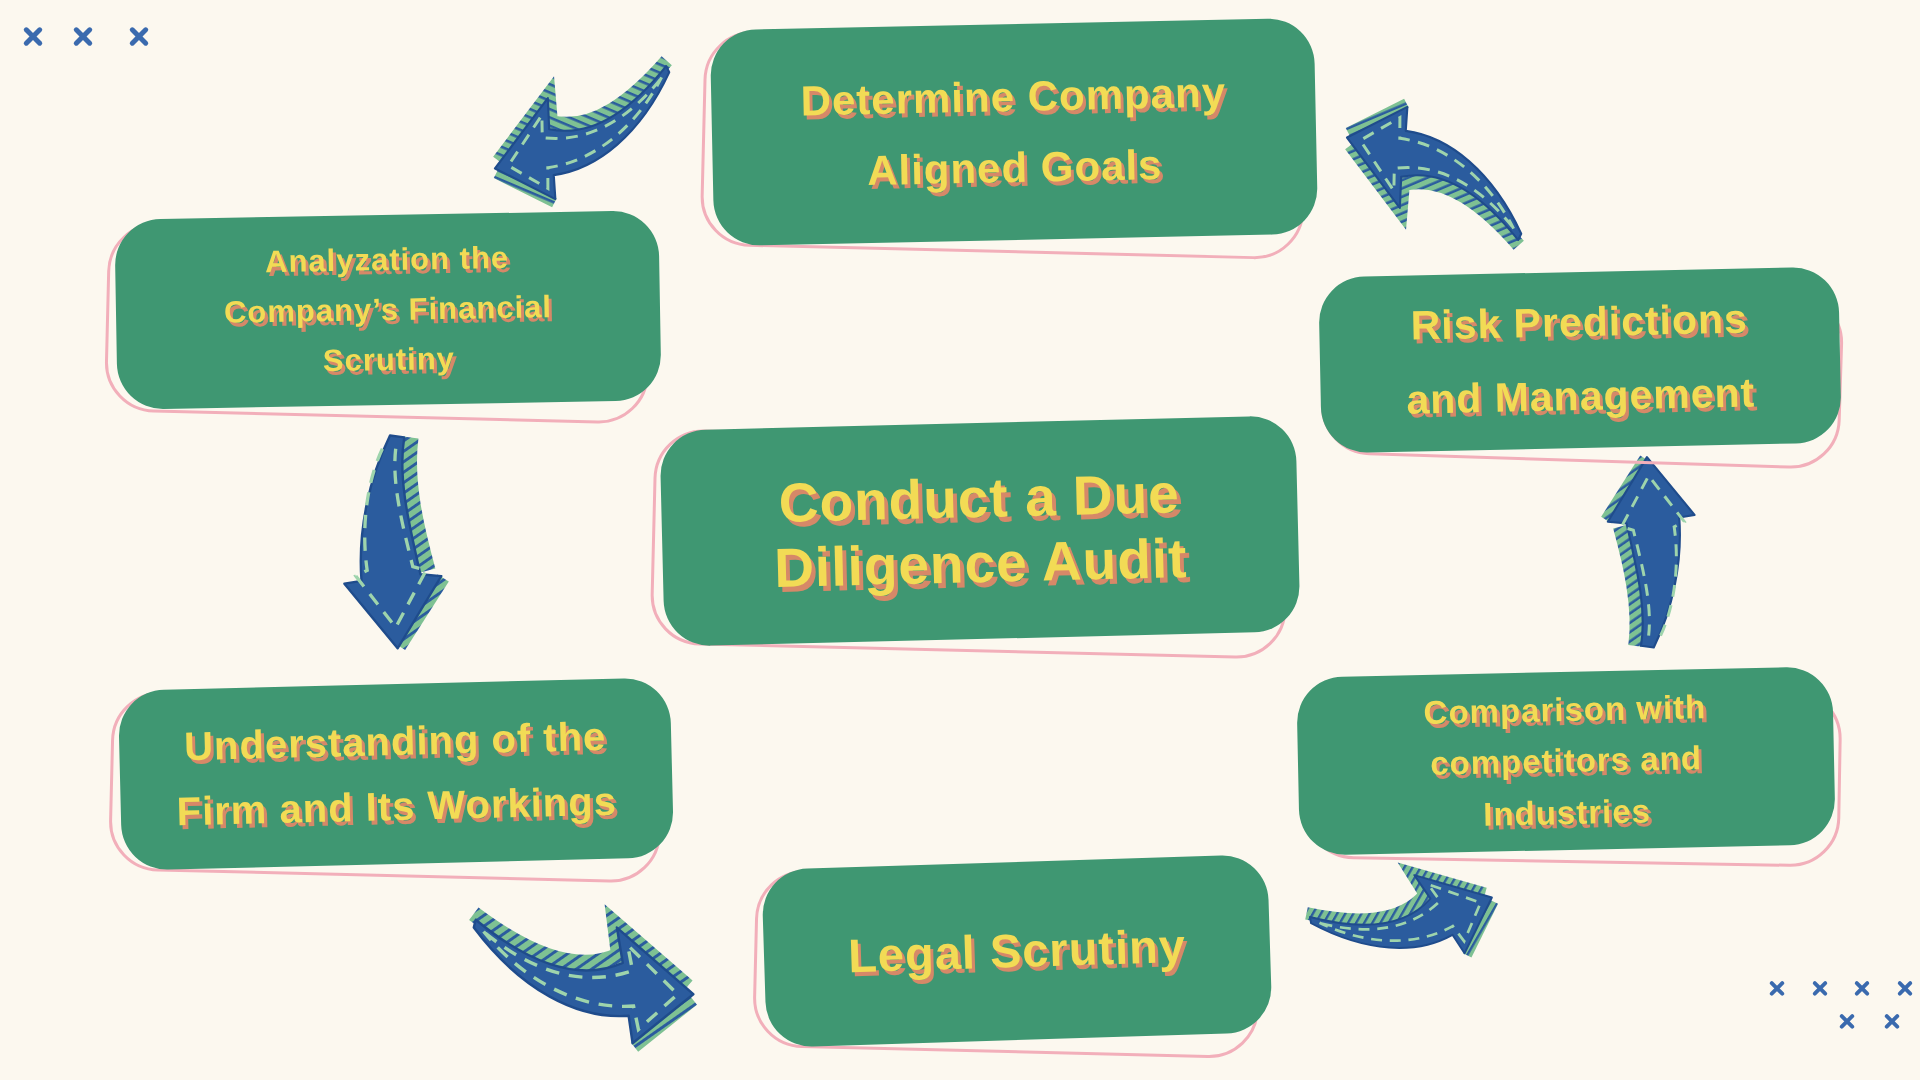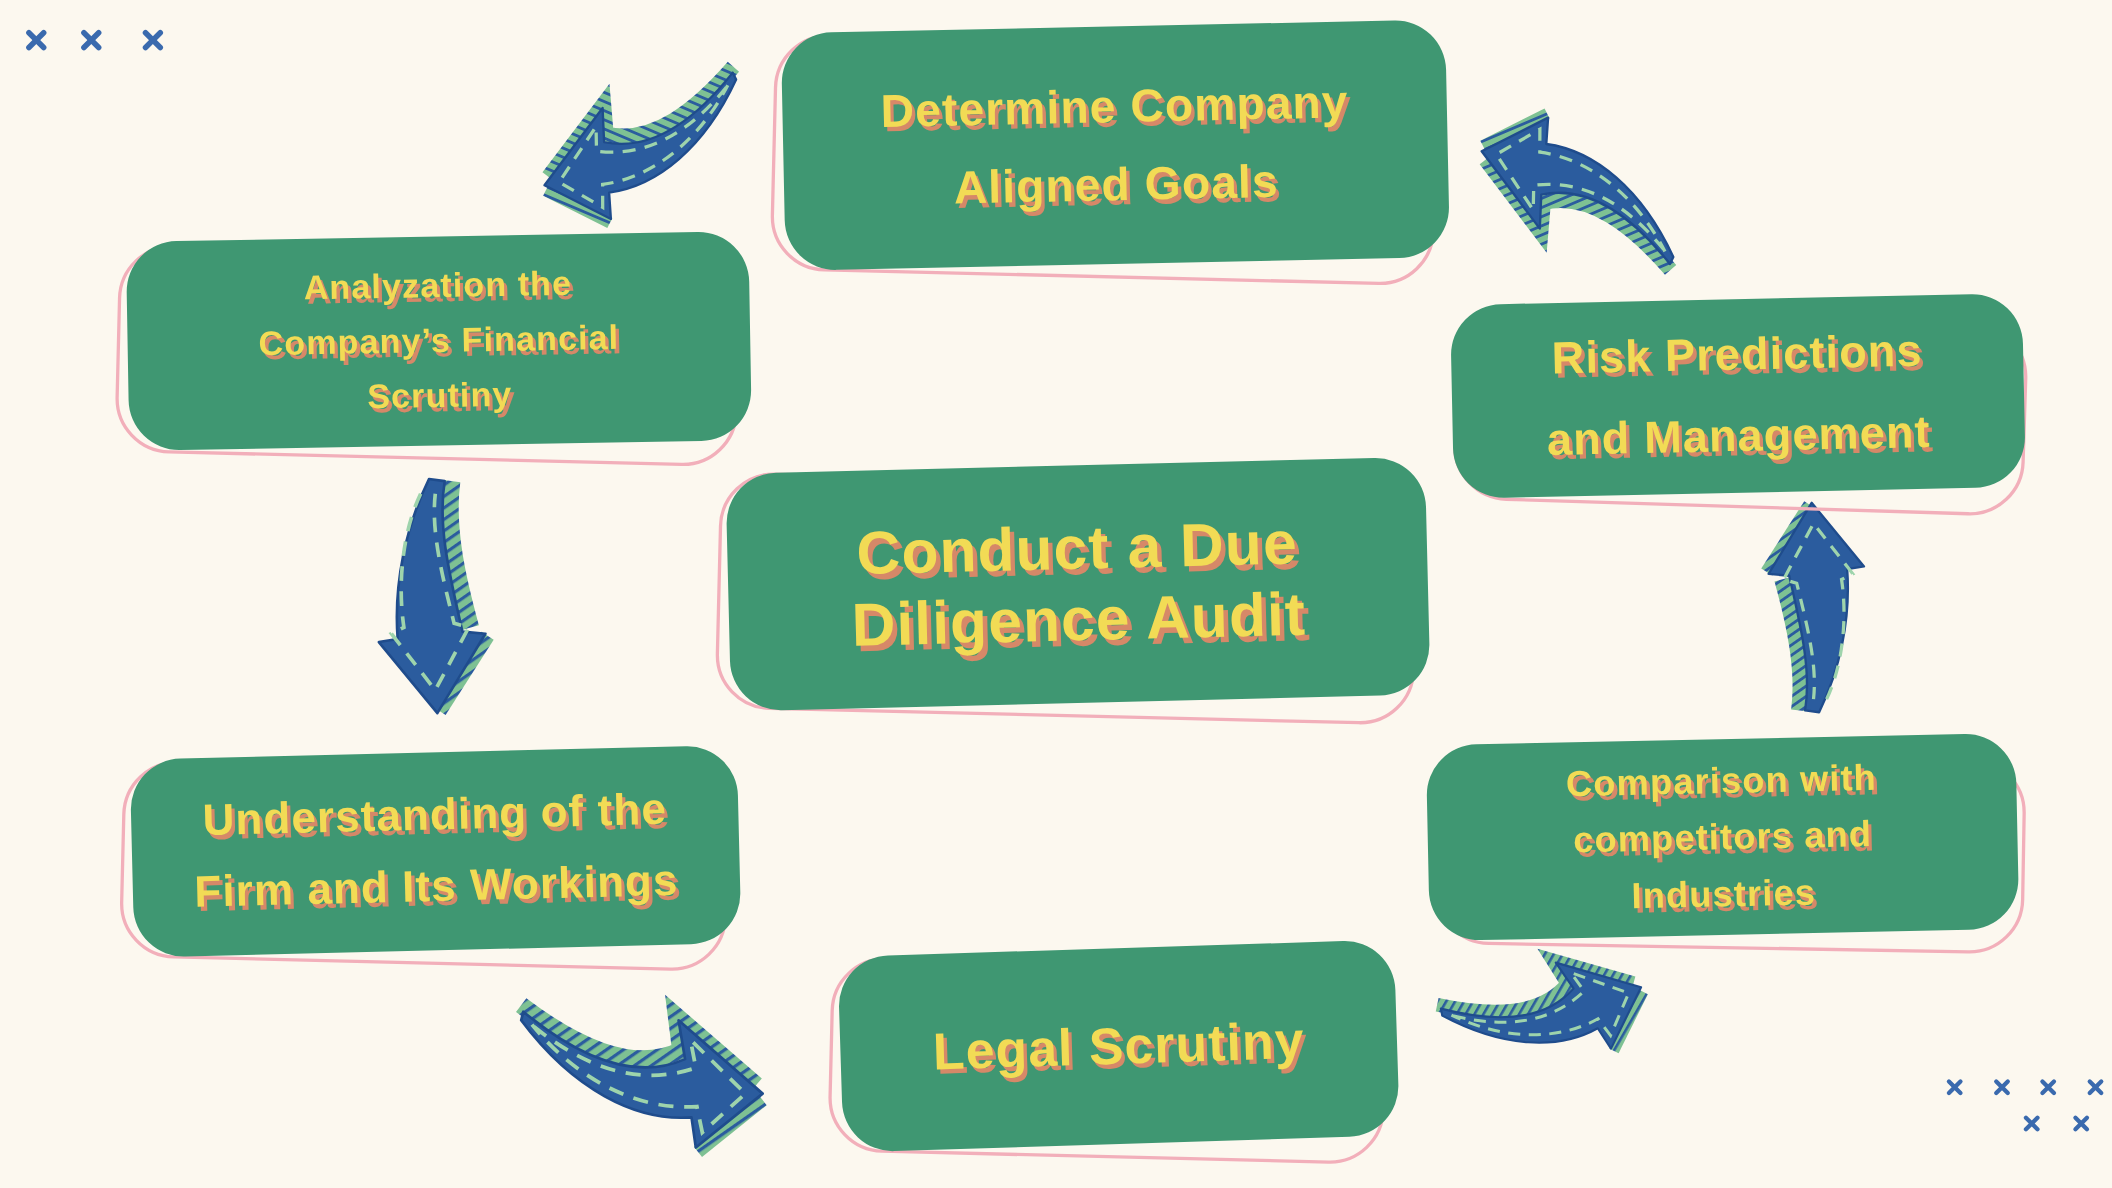--- a/index.html
+++ b/index.html
@@ -93,21 +93,21 @@
   </svg>
 
   <div class="node-wrap n0" style="left:712px;top:24px;width:604px;height:216px;">
     <div class="node-outline"></div>
     <div class="node-box">
       <span>Determine Company</span>
       <span>Aligned Goals</span>
     </div>
   </div>
 
-  <div class="node-wrap n1" style="left:116px;top:215px;width:544px;height:190px;padding-left:22px;">
+  <div class="node-wrap n1" style="left:116px;top:215px;width:544px;height:190px;">
     <div class="node-outline"></div>
     <div class="node-box">
       <span>Analyzation the</span>
       <span>Company’s Financial</span>
       <span>Scrutiny</span>
     </div>
   </div>
 
   <div class="node-wrap n2" style="left:662px;top:423px;width:636px;height:216px;">
     <div class="node-outline"></div>

